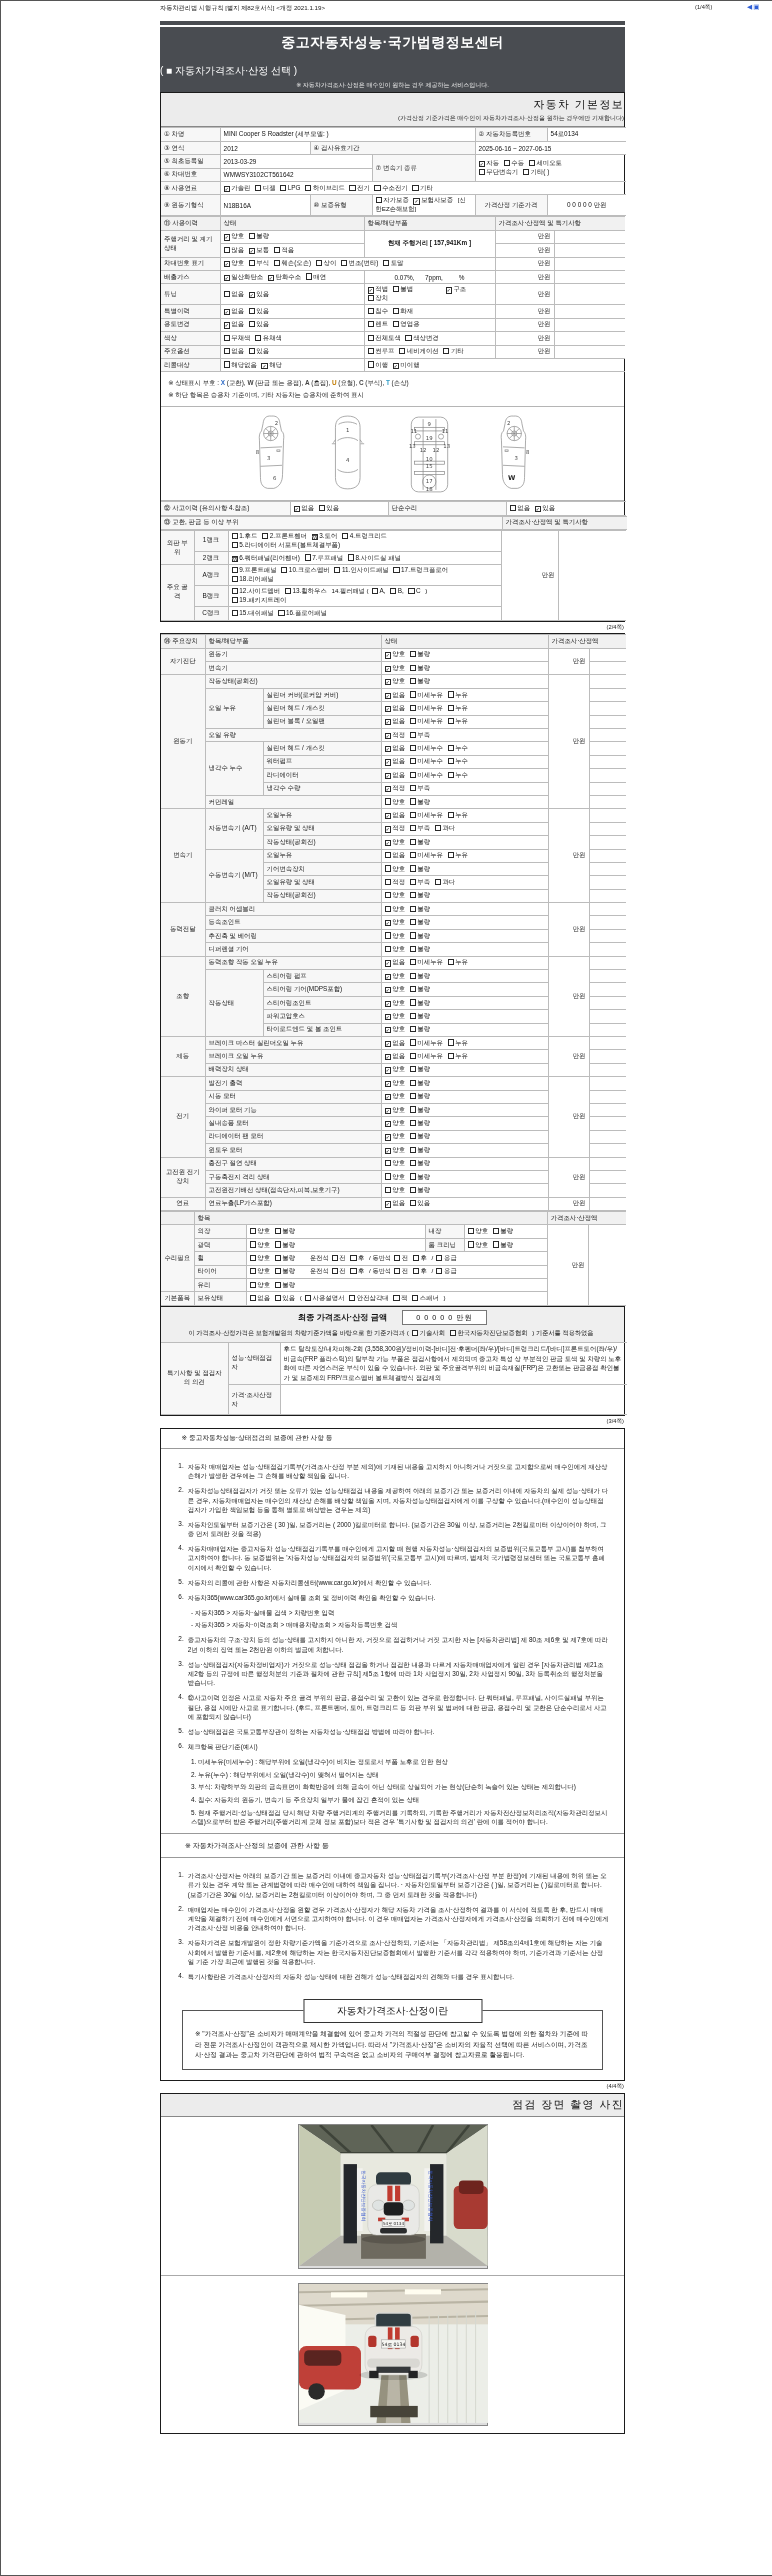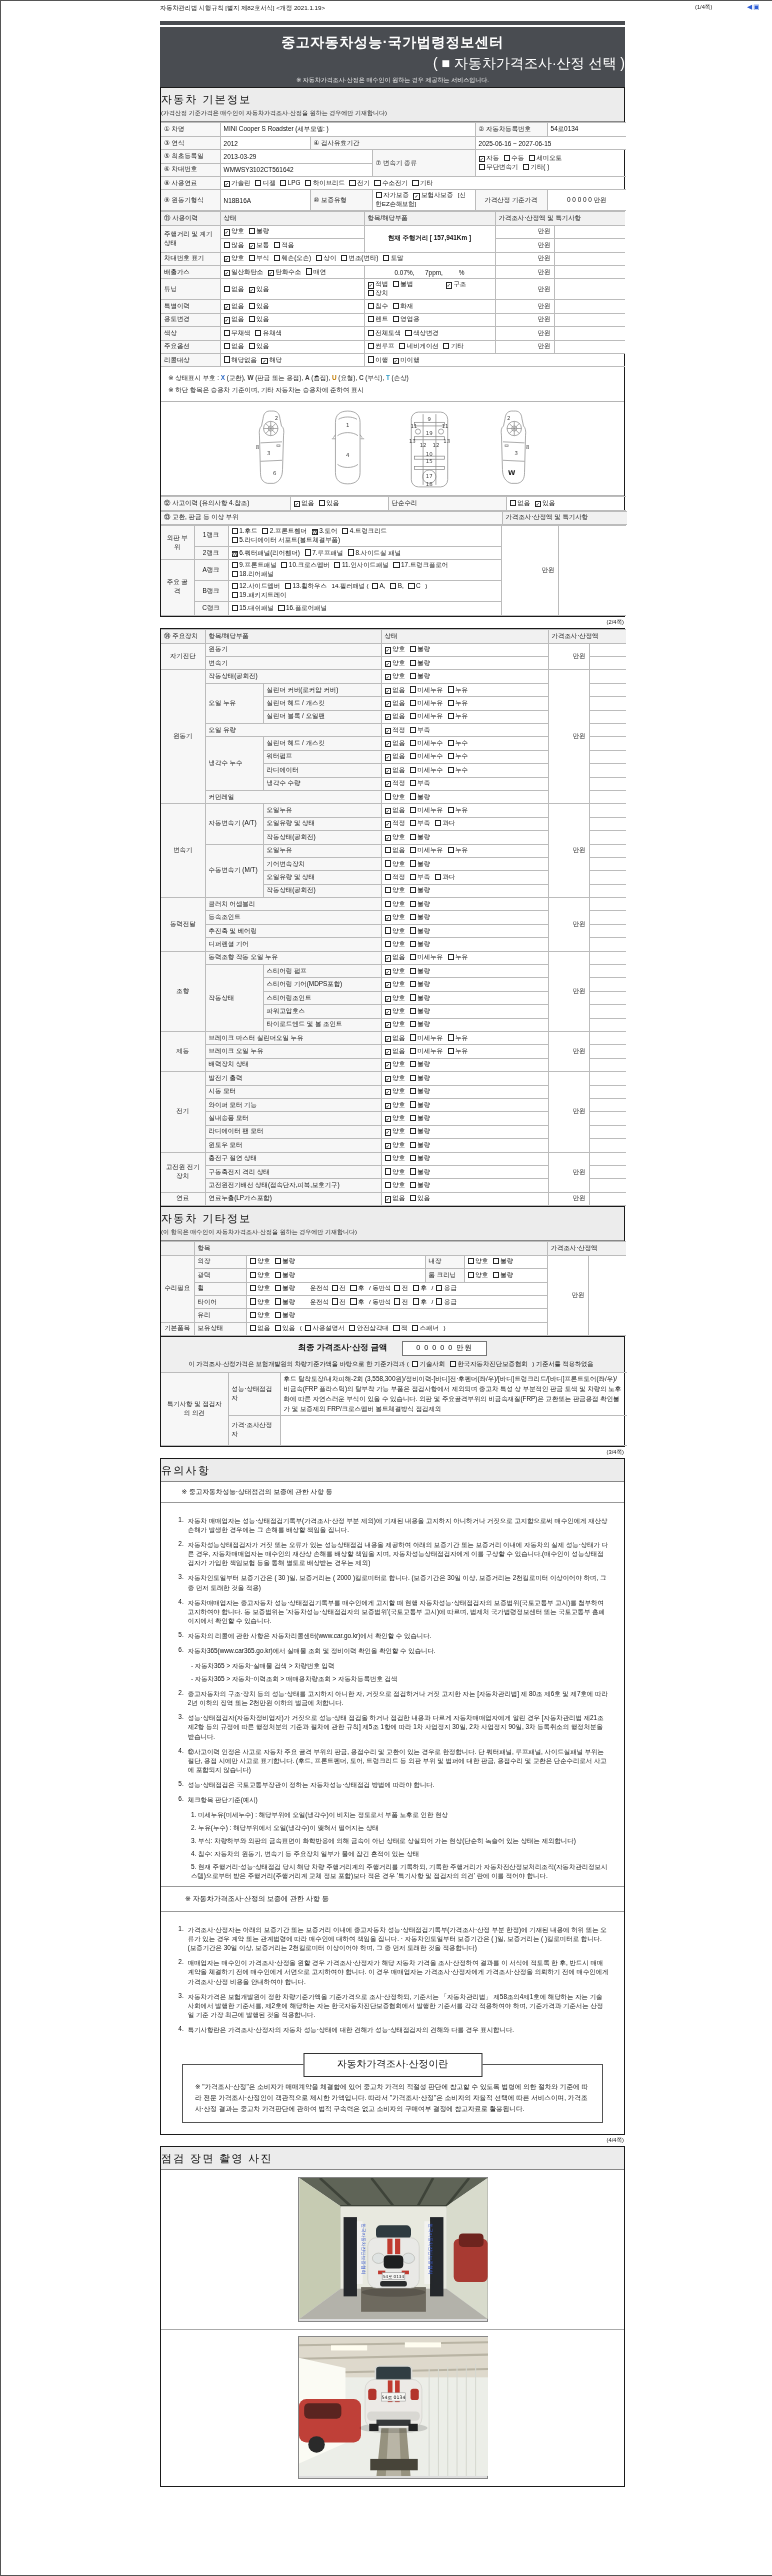--- a/index.html
+++ b/index.html
@@ -6,25 +6,25 @@
   html,body{width:773px;height:2576px;overflow:hidden;background:#fff;
     font-family:"Liberation Sans","DejaVu Sans",sans-serif;color:#111;position:relative}
   .frame{position:absolute;inset:0;border:0.5px solid #555;pointer-events:none;z-index:50}
   .topbar{position:absolute;top:3.6px;left:160px;width:613px;font-size:6.2px;color:#1a1a1a}
   .pg1{position:absolute;left:535px;top:0.5px;font-size:5.7px}
   .picons{position:absolute;left:587px;top:-1px;color:#2f5fd6;font-size:6.7px;letter-spacing:1px}
   .doc{position:absolute;left:160px;top:20.6px;width:465px}
   .strip{height:4.1px;background:#494c51;margin-bottom:2.6px}
   .tblock{background:#494c51;color:#fff;padding:7.2px 0 2.1px}
   .ttitle{font-size:14px;font-weight:bold;text-align:center;letter-spacing:0.5px}
-  .tsub{font-size:14px;text-align:right;margin-top:3px}
+  .tsub{font-size:10px;text-align:left;margin-top:12px}
   .tnote{font-size:6px;text-align:center;margin-top:2.6px;color:#f0f0f0}
   .tdoc{font-size:7.7px;font-weight:bold;padding:6.2px 0 2.1px 6.2px;text-align:left}
   .sect{border:1px solid #1b1b1b;background:#fff}
-  .band{background:#ececec;text-align:left;padding:4.6px 0 3.6px;border-bottom:0.5px solid #888}
+  .band{background:#ececec;text-align:right;padding:4.6px 0 3.6px;border-bottom:0.5px solid #888}
   .band.bt{border-top:1px solid #1b1b1b}
   .btitle{font-size:10.8px;letter-spacing:1.5px;color:#0d0d0d}
   .bsub{font-size:6px;margin-top:2.1px;color:#222}
   table.t{width:100%;border-collapse:collapse;table-layout:fixed}
   .t td{border:0.5px solid #bcbcbc;font-size:6.4px;padding:1px 3.1px;height:13.4px;vertical-align:middle;overflow:hidden}
   .t tr td:first-child{border-left:none}.t tr td:last-child{border-right:none}
   .h{background:#f1f1f1}
   .lbl{background:#f7f7f7}
   .lbl2{background:#f7f7f7;padding-left:4.1px}
   .c{text-align:center}
@@ -606,24 +606,20 @@
           <tr>
             <td class="lbl c">연료</td>
             <td colspan="2" class="lbl">연료누출(LP가스포함)</td>
             <td><span class="opt"><span class="cb on">✓</span><span>없음</span></span><span class="opt"><span class="cb"></span><span>있음</span></span></td>
             <td class="price">만원</td>
             <td class="blank"></td>
           </tr>
         </tbody>
     </table>
 
-    <div class="band bt">
-      <div class="btitle">자동차 기타정보</div>
-      <div class="bsub">(이 항목은 매수인이 자동차가격조사·산정을 원하는 경우에만 기재합니다)</div>
-    </div>
     <table class="t">
       <colgroup>
           <col style="width:33px">
           <col style="width:52px">
           <col style="width:179px">
           <col style="width:39px">
           <col style="width:83px">
           <col style="width:41px">
           <col style="width:38px">
         </colgroup>
@@ -690,23 +686,20 @@
           <td class="lbl2">가격·조사산정자</td>
           <td class="rtext"></td>
         </tr>
       </tbody>
     </table>
   </div>
 
   <div class="pgmark">(3/4쪽)</div>
 
   <div class="sect">
-    <div class="band">
-      <div class="btitle">유의사항</div>
-    </div>
     <div class="nsuba">※ 중고자동차성능·상태점검의 보증에 관한 사항 등</div>
     <div class="nbody">
         <div class="nitem">
           <span class="nnum">1.</span>
           <span class="ntxt">자동차 매매업자는 성능·상태점검기록부(가격조사·산정 부분 제외)에 기재된 내용을 고지하지 아니하거나 거짓으로 고지함으로써 매수인에게 재산상 손해가 발생한 경우에는 그 손해를 배상할 책임을 집니다.</span>
         </div>
         <div class="nitem">
           <span class="nnum">2.</span>
           <span class="ntxt">자동차성능상태점검자가 거짓 또는 오류가 있는 성능상태점검 내용을 제공하여 아래의 보증기간 또는 보증거리 이내에 자동차의 실제 성능·상태가 다른 경우, 자동차매매업자는 매수인의 재산상 손해를 배상할 책임을 지며, 자동차성능상태점검자에게 이를 구상할 수 있습니다.(매수인이 성능상태점검자가 가입한 책임보험 등을 통해 별도로 배상받는 경우는 제외)</span>
         </div>

